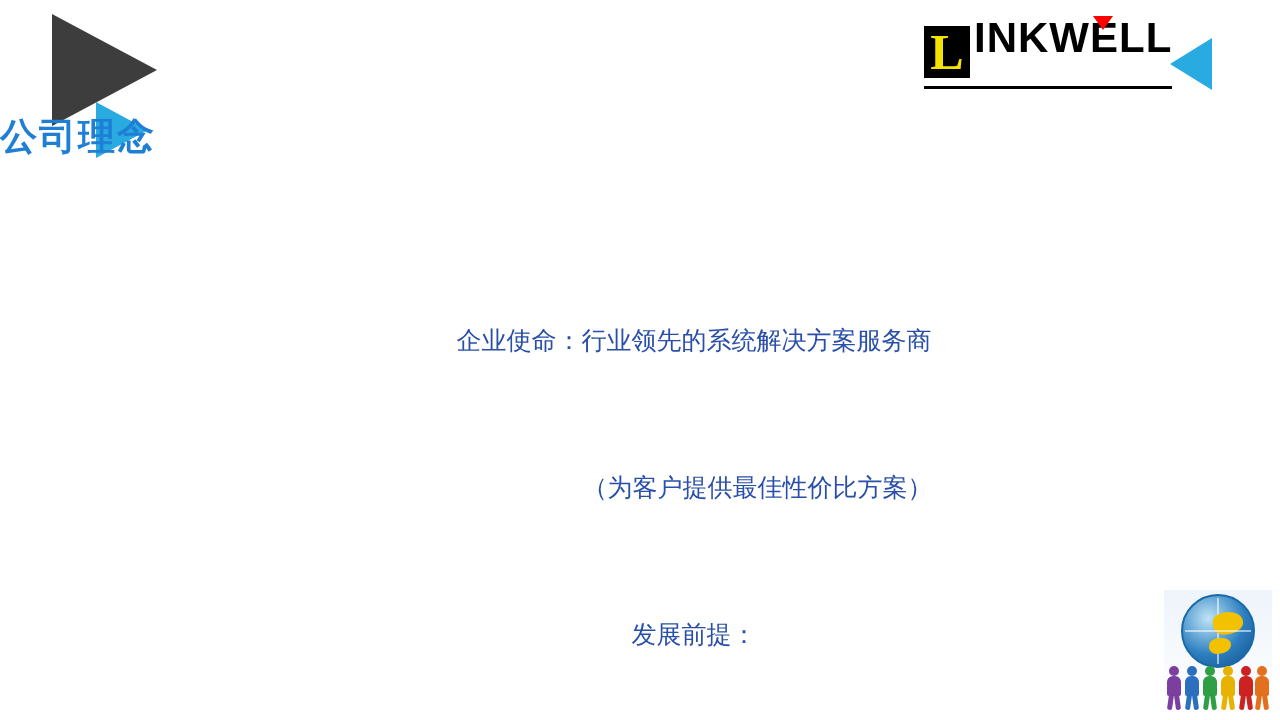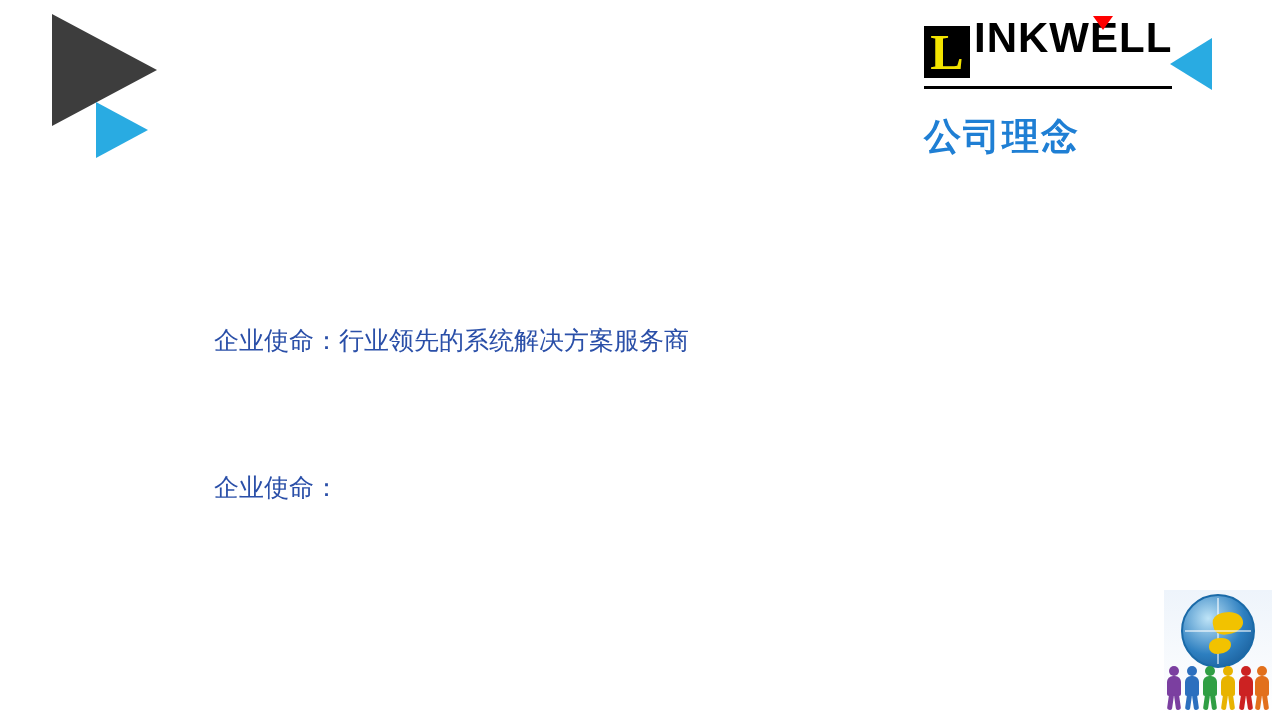--- a/index.html
+++ b/index.html
@@ -115,21 +115,21 @@
     border-top: 26px solid transparent;
     border-bottom: 26px solid transparent;
   }
 
   
   .slide-title {
     position: absolute;
     left: 0;
     top: 112px;
     width: 1080px;
-    text-align: right;
+    text-align: left;
     font-family: "Liberation Sans", sans-serif;
     font-size: 37px;
     font-weight: bold;
     color: #1f7fd4;
     letter-spacing: 2px;
   }
 
   
   .body-block {
     position: absolute;
@@ -138,20 +138,21 @@
     width: 960px;
     color: #2a4fa8;
     font-size: 25px;
     line-height: 49px;
     font-family: "Liberation Serif", serif;
     white-space: pre;
   }
   .body-block .line {
     height: 49px;
     white-space: pre;
+    text-align: center;
   }
   .body-block .indent-1 { padding-left: 0; }
   .body-block .indent-2 { padding-left: 127px; }
 
   
   .globe-pic {
     position: absolute;
     right: 8px;
     bottom: 6px;
     width: 108px;
@@ -270,21 +271,22 @@
     <div class="logo-text">INKWELL</div>
     <div class="logo-red-tri"></div>
     <div class="logo-blue-tri"></div>
     <div class="logo-underline"></div>
   </div>
 
   <div class="slide-title">公司理念</div>
 
   <div class="body-block">
     <div class="line indent-1">企业使命：行业领先的系统解决方案服务商</div>
-    <div class="line indent-1">企业使命：</div>
+    <div class="line indent-2">（为客户提供最佳性价比方案）</div>
+    <div class="line indent-1">发展前提：</div>
     
     
     
     
     
     
   </div>
 
   <div class="globe-pic">
     <div class="globe">

